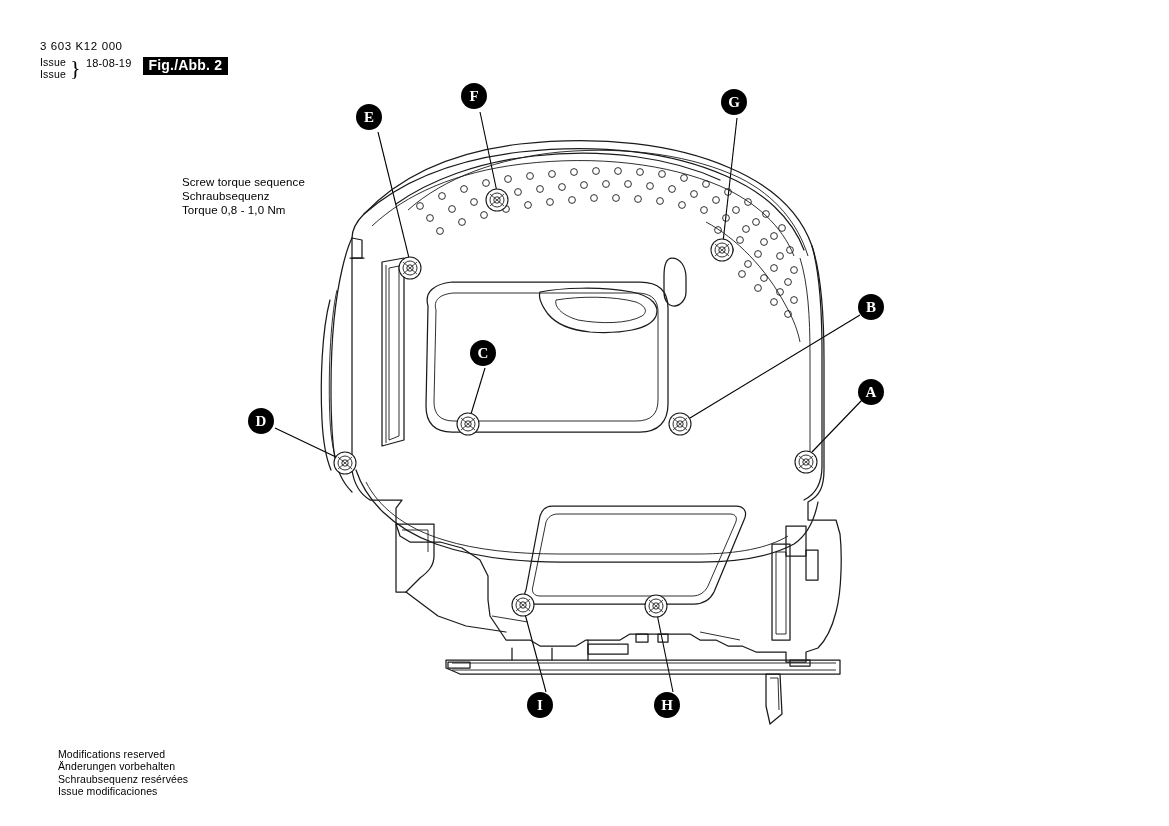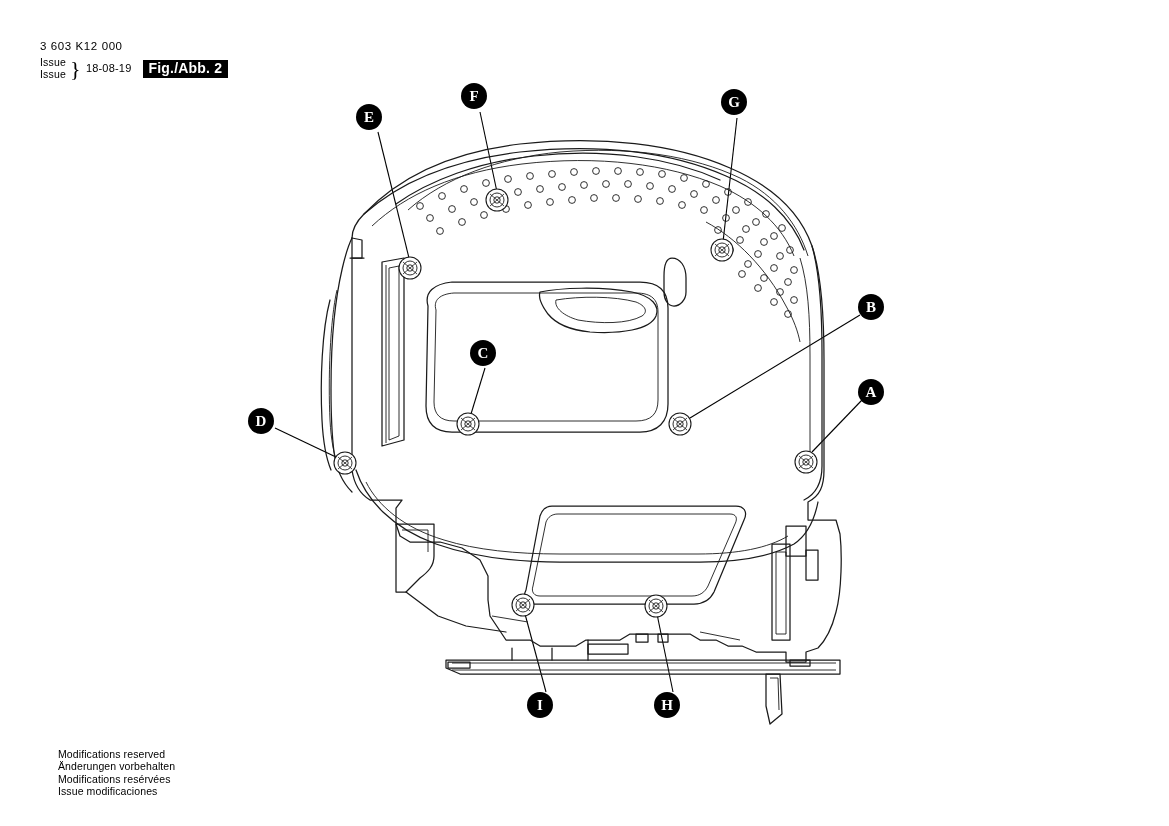--- a/index.html
+++ b/index.html
@@ -29,21 +29,21 @@
     letter-spacing: 0.2px;
   }
   #part-number {
     font-size: 11.5px;
     letter-spacing: 0.6px;
     margin-bottom: 4px;
     white-space: pre;
   }
   .issue-row {
     display: flex;
-    align-items: center;
+    align-items: flex-start;
     gap: 4px;
   }
   .issue-labels {
     display: flex;
     flex-direction: column;
     font-size: 10.5px;
     line-height: 11.5px;
   }
   .brace {
     font-size: 22px;
@@ -423,31 +423,36 @@
       <div class="issue-labels">
         <span>Issue</span>
         <span>Issue</span>
       </div>
       <span class="brace">}</span>
       <span class="issue-date">18-08-19</span>
       <span id="fig-badge">Fig./Abb. 2</span>
     </div>
   </div>
 
+  <div id="torque-note">
+    <div>Screw torque sequence</div>
+    <div>Schraubsequenz</div>
+    <div>Torque 0,8 - 1,0 Nm</div>
+  </div>
 
   <div class="callout" style="left:858px; top:379px;">A</div>
   <div class="callout" style="left:858px; top:294px;">B</div>
   <div class="callout" style="left:470px; top:340px;">C</div>
   <div class="callout" style="left:248px; top:408px;">D</div>
   <div class="callout" style="left:356px; top:104px;">E</div>
   <div class="callout" style="left:461px; top:83px;">F</div>
   <div class="callout" style="left:721px; top:89px;">G</div>
   <div class="callout" style="left:654px; top:692px;">H</div>
   <div class="callout" style="left:527px; top:692px;">I</div>
 
   <div id="footer-note">
     <div>Modifications reserved</div>
     <div>Änderungen vorbehalten</div>
-    <div>Modifications resérvées</div>
+    <div>Schraubsequenz resérvées</div>
     <div>Issue modificaciones</div>
   </div>
 
 </div>
 
 </body></html>

